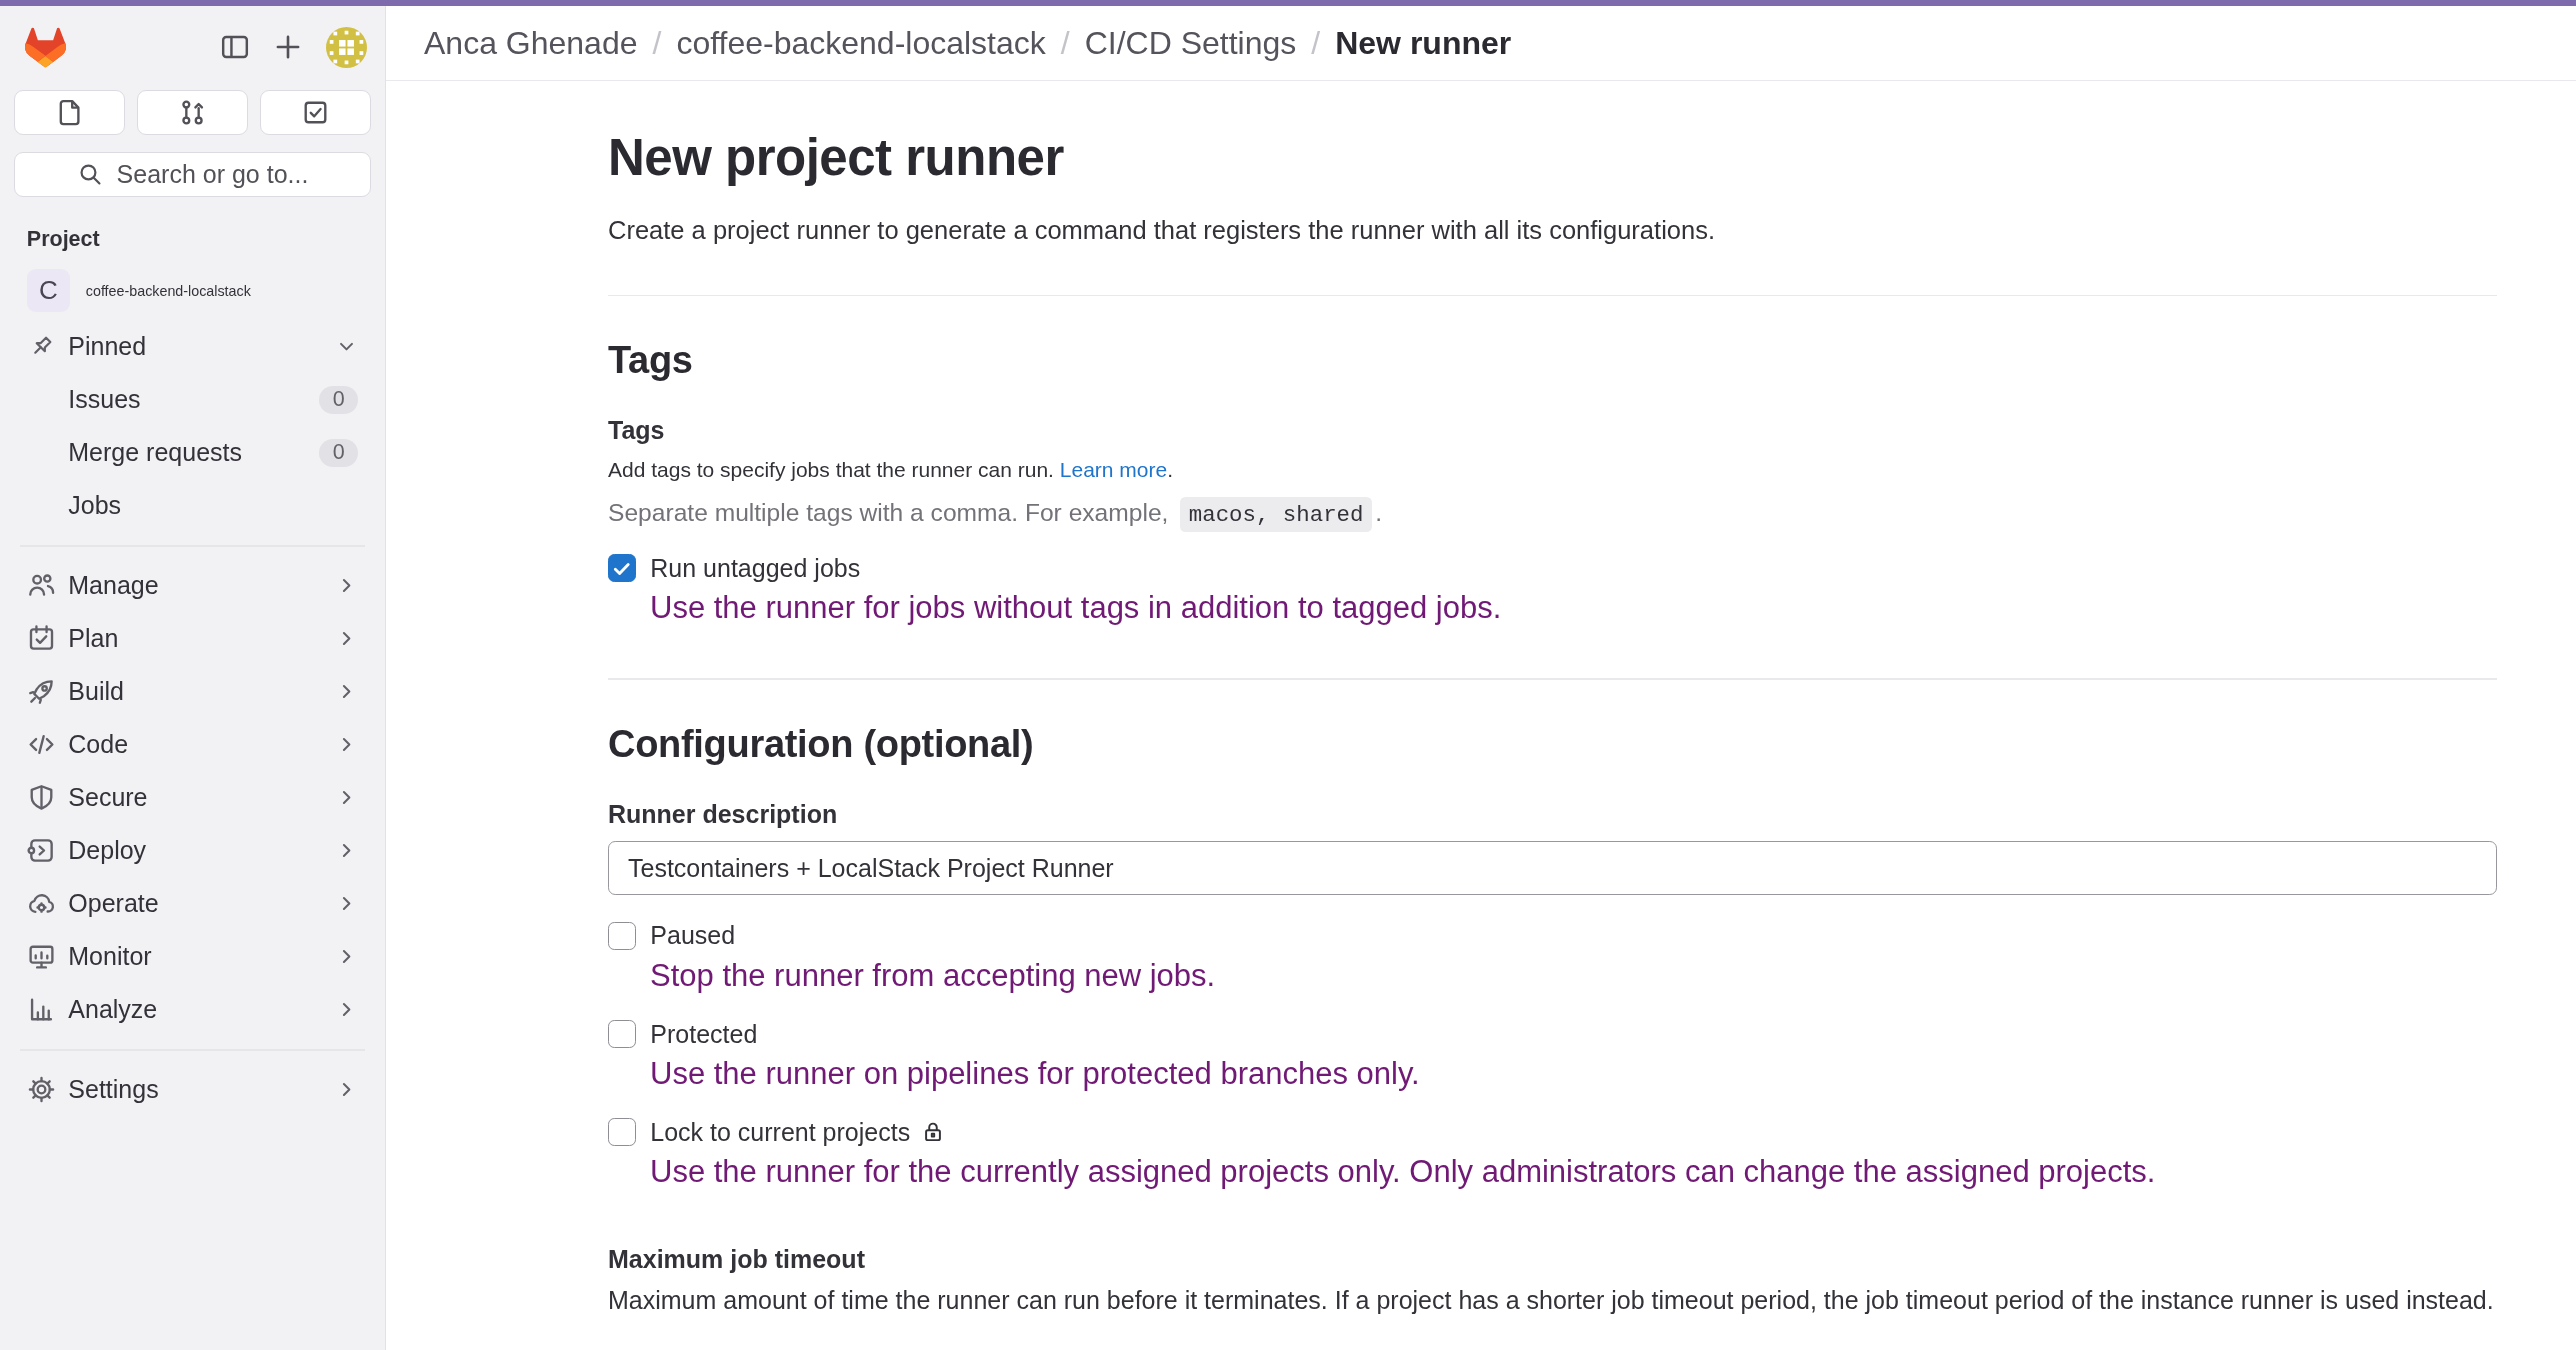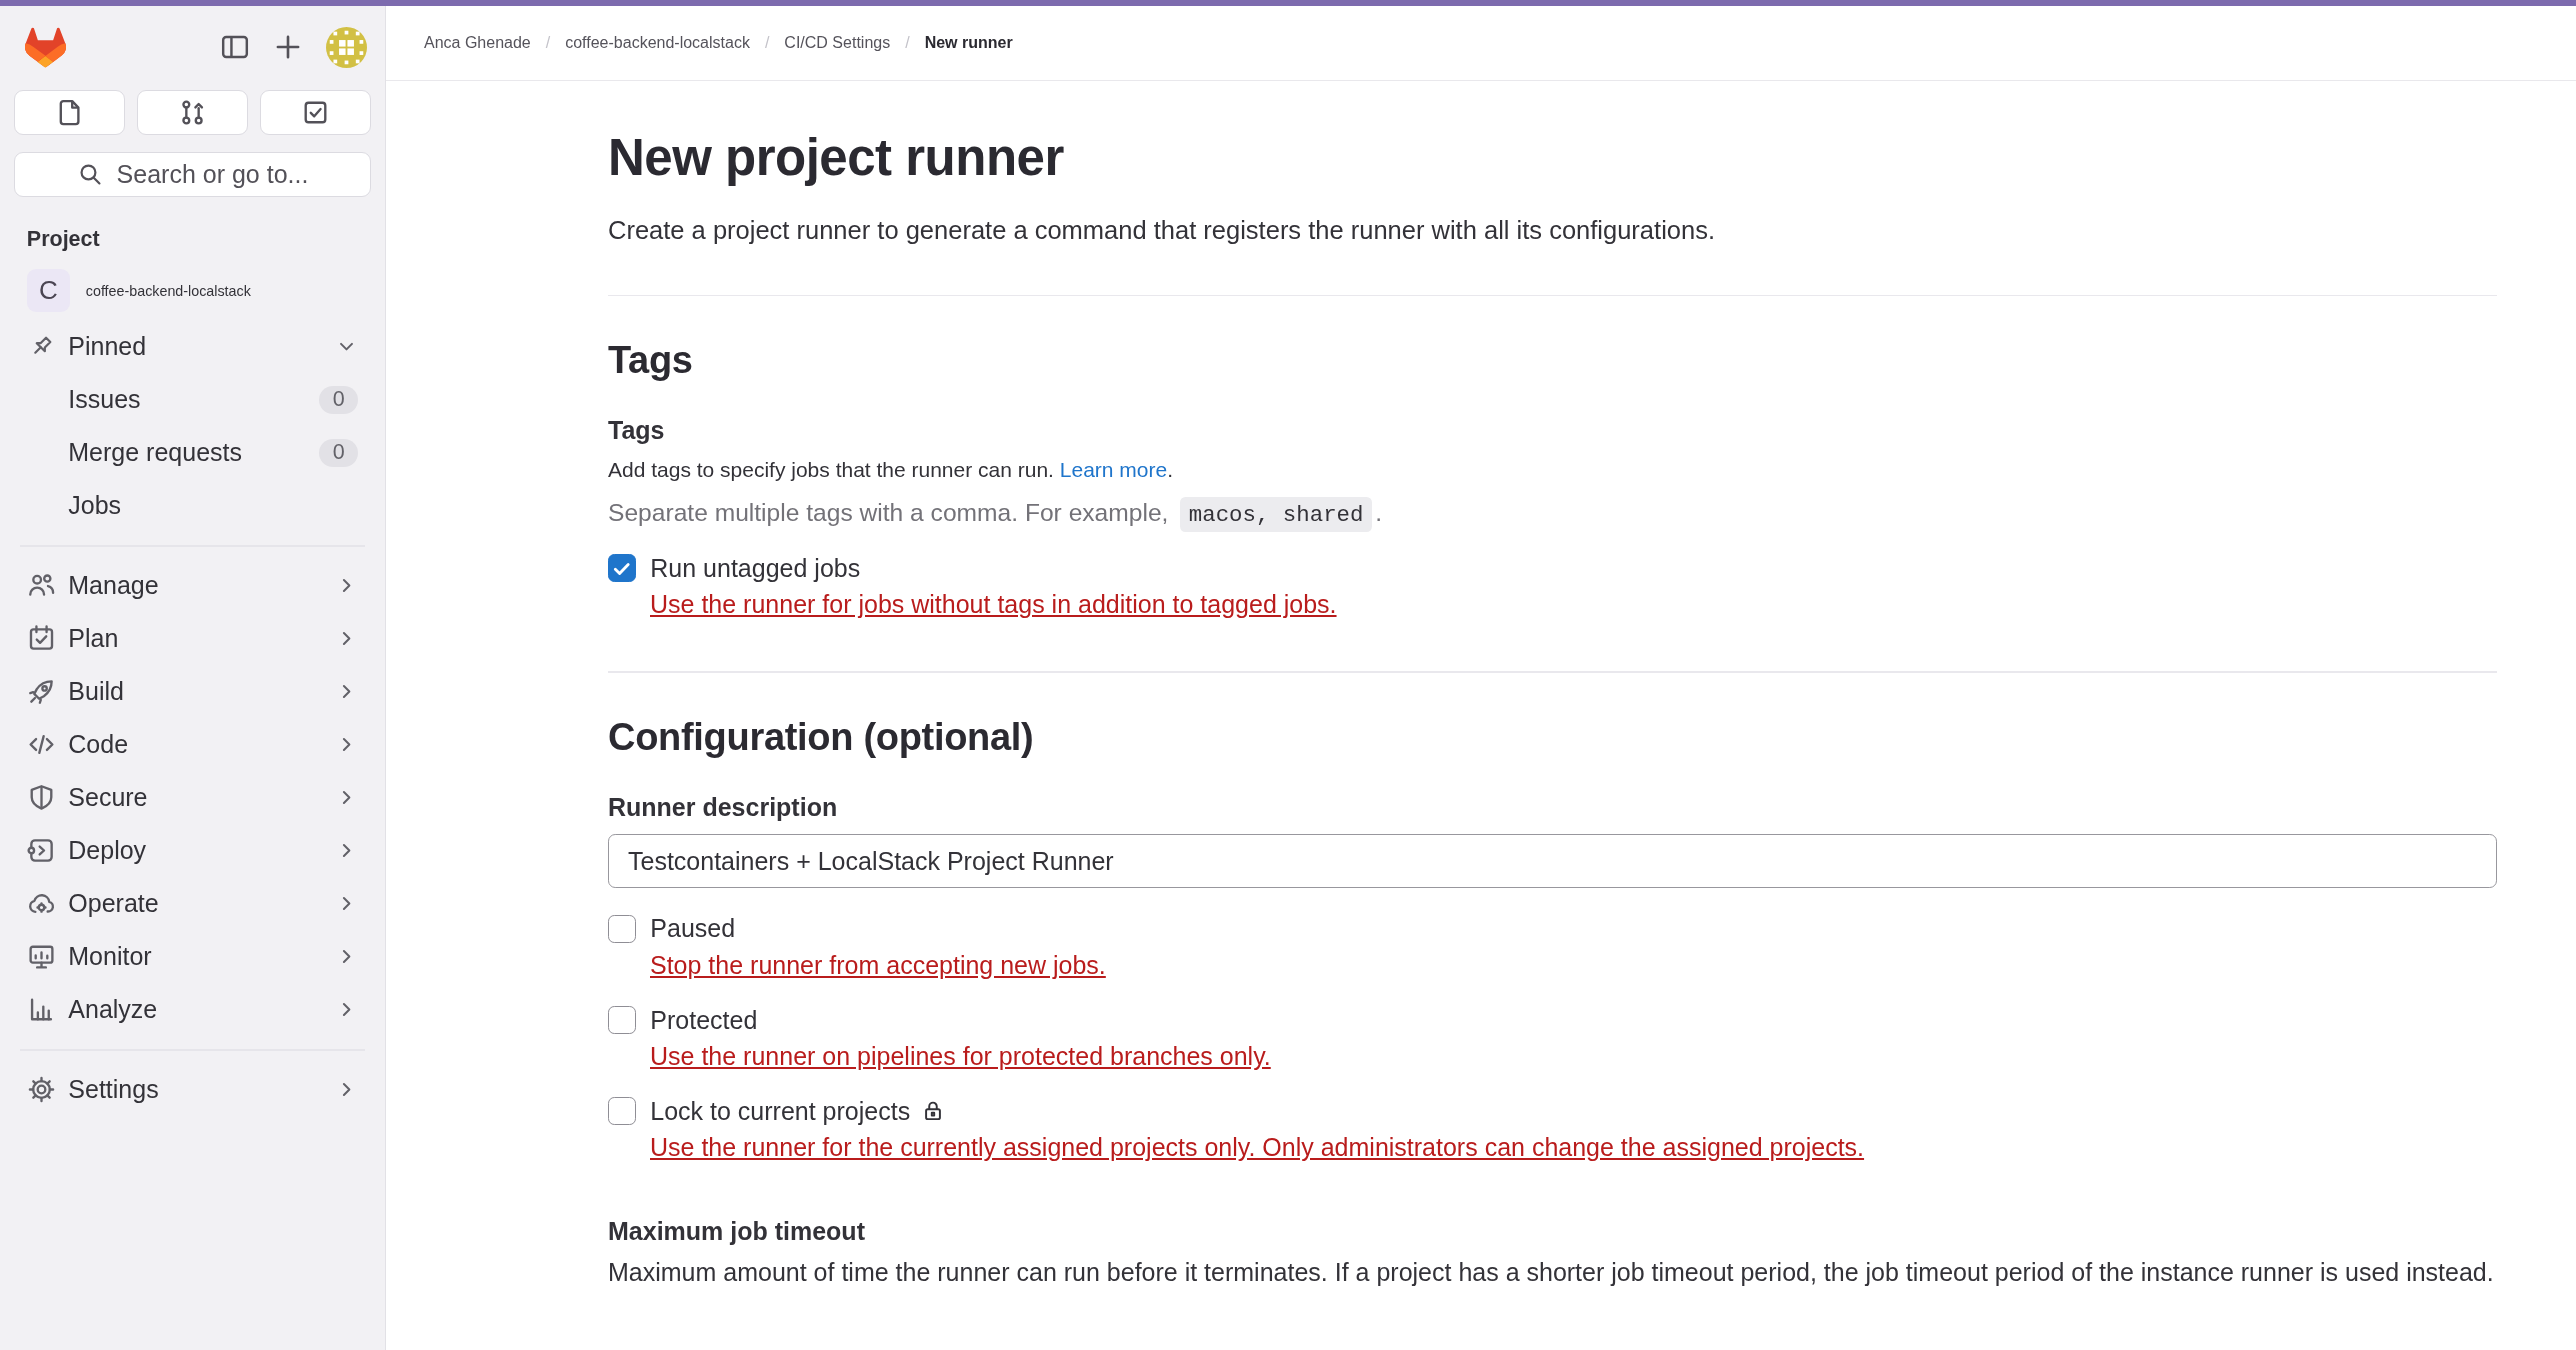--- a/index.html
+++ b/index.html
@@ -46,21 +46,21 @@
   .sb-badge {
     margin-left:auto; background:#e2e1e6; color:#626168; border-radius:21.5px;
     font-size:21.5px; padding:3.6px 13.4px; line-height:1;
   }
   .nav-divider { height:1.8px; background:#e6e5ea; margin:12.5px 5.4px; }
 
   
   main.main { flex:1; min-width:0; display:flex; flex-direction:column; }
   .topbar {
     height:75px; flex-shrink:0; border-bottom:1.8px solid #e9e8ec;
-    display:flex; align-items:center; padding:0 38px; font-size:16px;
+    display:flex; align-items:center; padding:0 38px; font-size:32px;
   }
   .crumb { color:#55535b; cursor:pointer; }
   .crumb.current { color:#2b2a31; font-weight:700; cursor:default; }
   .crumb-sep { margin:0 15px; color:#c4c3ca; }
 
   .content { flex:1; overflow:hidden; padding:32px 0 0 222px; }
   .form { width:1889px; }
   h1.page-title { font-size:51px; font-weight:700; letter-spacing:-0.5px; margin:14.3px 0 29px; color:#2b2a31; }
   .subtitle { font-size:25.5px; margin:0 0 50px; }
   hr.section { border:none; height:1.8px; background:#e9e8ed; margin:0 0 43px; }
@@ -78,21 +78,21 @@
     font-family:"Liberation Mono", monospace; font-size:22.4px; background:#ececef;
     border-radius:5.4px; padding:4.5px 9px; color:#333238; margin:0 2.7px 0 4.5px;
   }
   .check-row { display:flex; align-items:center; gap:14.3px; margin-top:26px; }
   .check-label { font-size:25px; display:flex; align-items:center; gap:10.7px; cursor:pointer; }
   .checkbox {
     width:28px; height:28px; border:1.8px solid #8f8e95; border-radius:6.3px; background:#fff;
     flex-shrink:0; cursor:pointer; display:flex; align-items:center; justify-content:center;
   }
   .checkbox.checked { background:#1f75cb; border-color:#1f75cb; }
-  .check-desc { margin:7.2px 0 0 42px; font-size:25px; color:#b91c1c;text-decoration:underline; }
+  .check-desc { margin:7.2px 0 0 42px; font-size:31px; color:#701a75; }
   .timeout-block { margin-top:55px; }
   .timeout-desc { font-size:25px; margin:0 0 18px; }
   svg.ic { display:block; }
 </style>
 </head>
 <body>
 
 <div class="accent-bar"></div>
 <div class="app">
 

